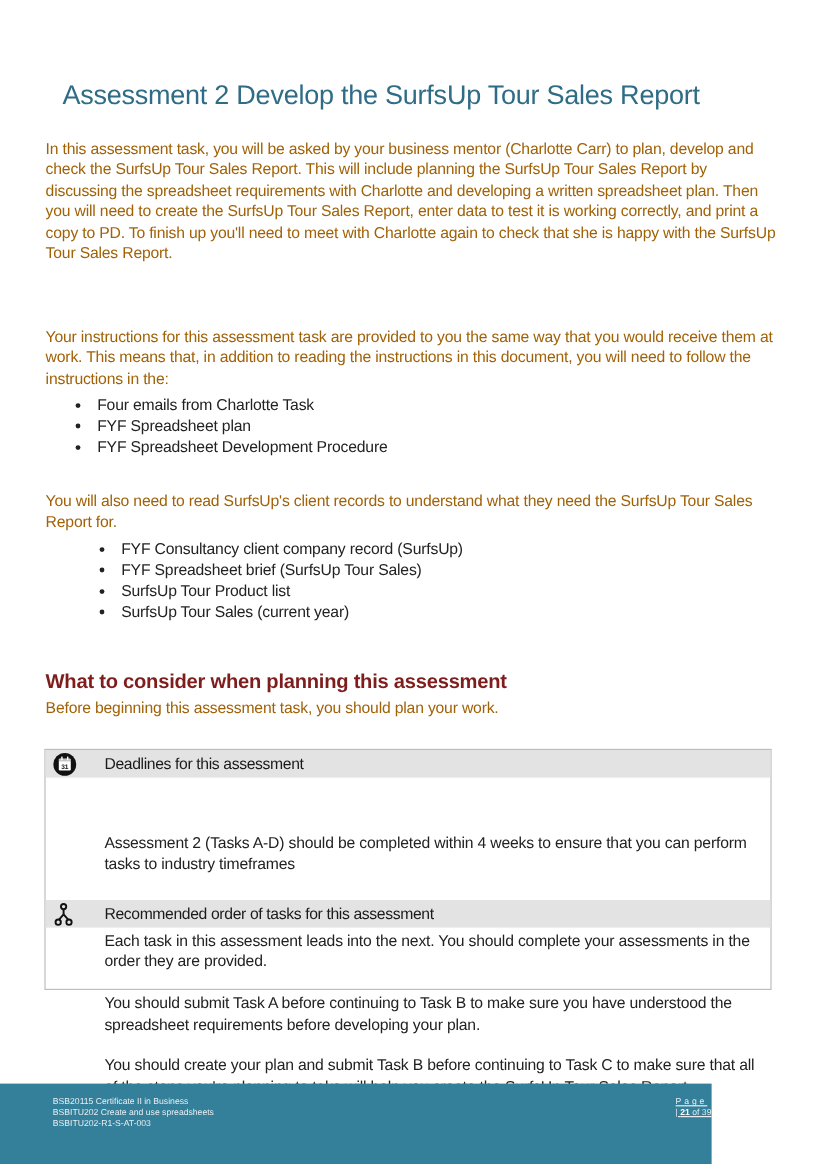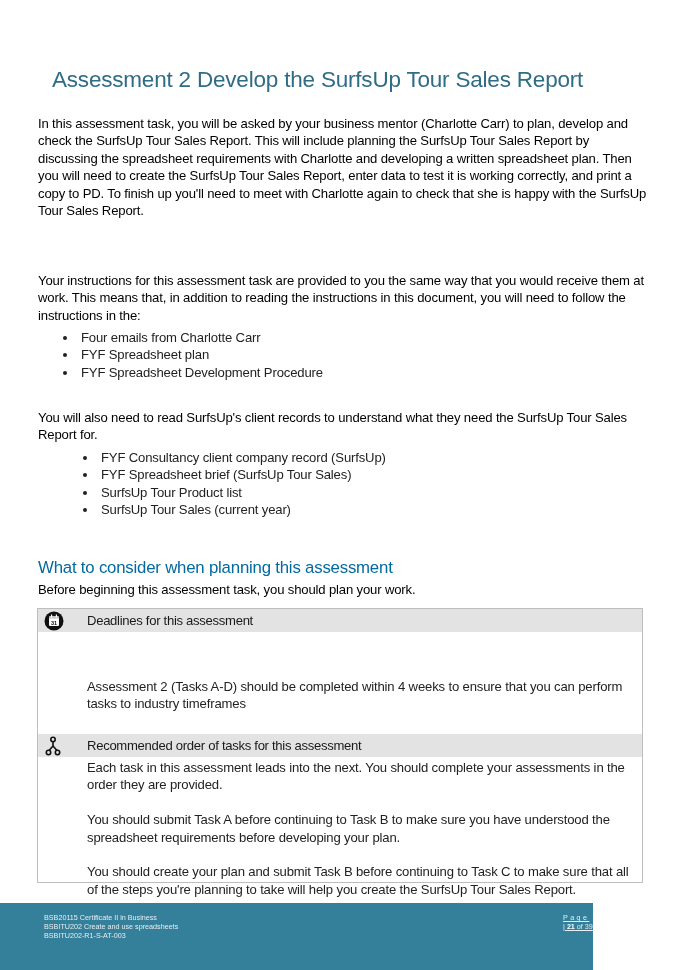--- a/index.html
+++ b/index.html
@@ -8,41 +8,41 @@
       background: #ffffff; color: #1f1f1f;
       font-family: "Liberation Sans", sans-serif;
     }
     .page-title {
       position: absolute; left: 38px; top: 53px;
       font-size: 22.5px; color: #2f6c86; font-weight: normal; margin: 14px;
       letter-spacing: -0.2px;
     }
     .para {
       position: absolute; left: 38px; width: 612px;
-      font-size: 13.1px; line-height: 17.4px; margin: 0; color: #000000;
+      font-size: 13.1px; line-height: 17.4px; margin: 0; color: #a16207;
       letter-spacing: -0.15px;
     }
     .bullets { list-style: none; margin: 0; padding: 0; }
     .bullets li { position: relative; padding-left: 22px; }
     .bullets li::before {
       content: ""; position: absolute; left: 4px; top: 7px;
       width: 4px; height: 4px; border-radius: 50%; background: #222;
     }
     .para1 { top: 115px; }
     .para2 { top: 272px; }
     .list1 { position: absolute; left: 59px; top: 329px; font-size: 13.1px; line-height: 17.4px; color:#222; letter-spacing:-0.15px; }
     .para3 { top: 409px; }
     .list2 { position: absolute; left: 79px; top: 449px; font-size: 13.1px; line-height: 17.4px; color:#222; letter-spacing:-0.15px; }
     .section-heading {
       position: absolute; left: 38px; top: 558px; margin: 0;
-      font-size: 16.8px; color: #0369a1; font-weight: normal; letter-spacing: -0.2px;
+      font-size: 16.8px; color: #7f1d1d; font-weight: bold; letter-spacing: -0.2px;
     }
     .section-intro { top: 581px; }
     .info-table {
-      position: absolute; left: 37px; top: 608px; width: 606px; height: 275px;
+      position: absolute; left: 37px; top: 624px; width: 606px; height: 201px;
       border: 1px solid #bdbdbd; border-bottom: 1px solid #bdbdbd; box-sizing: border-box;
     }
     .row-head {
       position: relative; height: 23px; background: #e4e3e3;
       display: flex; align-items: center;
     }
     .row-head .icon { position: absolute; left: 6px; top: 2px; width: 20px; height: 20px; }
     .row-head .title {
       position: absolute; left: 49px; top: 4px; font-size: 13.1px; color: #1a1a1a;
       letter-spacing: -0.3px;
@@ -70,21 +70,21 @@
 </head>
 <body>
 
 <h1 class="page-title">Assessment 2 Develop the SurfsUp Tour Sales Report</h1>
 
 <p class="para para1">In this assessment task, you will be asked by your business mentor (Charlotte Carr) to plan, develop and check the SurfsUp Tour Sales Report. This will include planning the SurfsUp Tour Sales Report by discussing the spreadsheet requirements with Charlotte and developing a written spreadsheet plan. Then you will need to create the SurfsUp Tour Sales Report, enter data to test it is working correctly, and print a copy to PD.  To finish up you'll need to meet with Charlotte again to check that she is happy with the SurfsUp Tour Sales Report.</p>
 
 <p class="para para2">Your instructions for this assessment task are provided to you the same way that you would receive them at work. This means that, in addition to reading the instructions in this document, you will need to follow the instructions in the:</p>
 
 <ul class="bullets list1">
-  <li>Four emails from Charlotte Carr</li>
+  <li>Four emails from Charlotte Task</li>
   <li>FYF Spreadsheet plan</li>
   <li>FYF Spreadsheet Development Procedure</li>
 </ul>
 
 <p class="para para3">You will also need to read SurfsUp's client records to understand what they need the SurfsUp Tour Sales Report for.</p>
 
 <ul class="bullets list2">
   <li>FYF Consultancy client company record (SurfsUp)</li>
   <li>FYF Spreadsheet brief (SurfsUp Tour Sales)</li>
   <li>SurfsUp Tour Product list</li>

